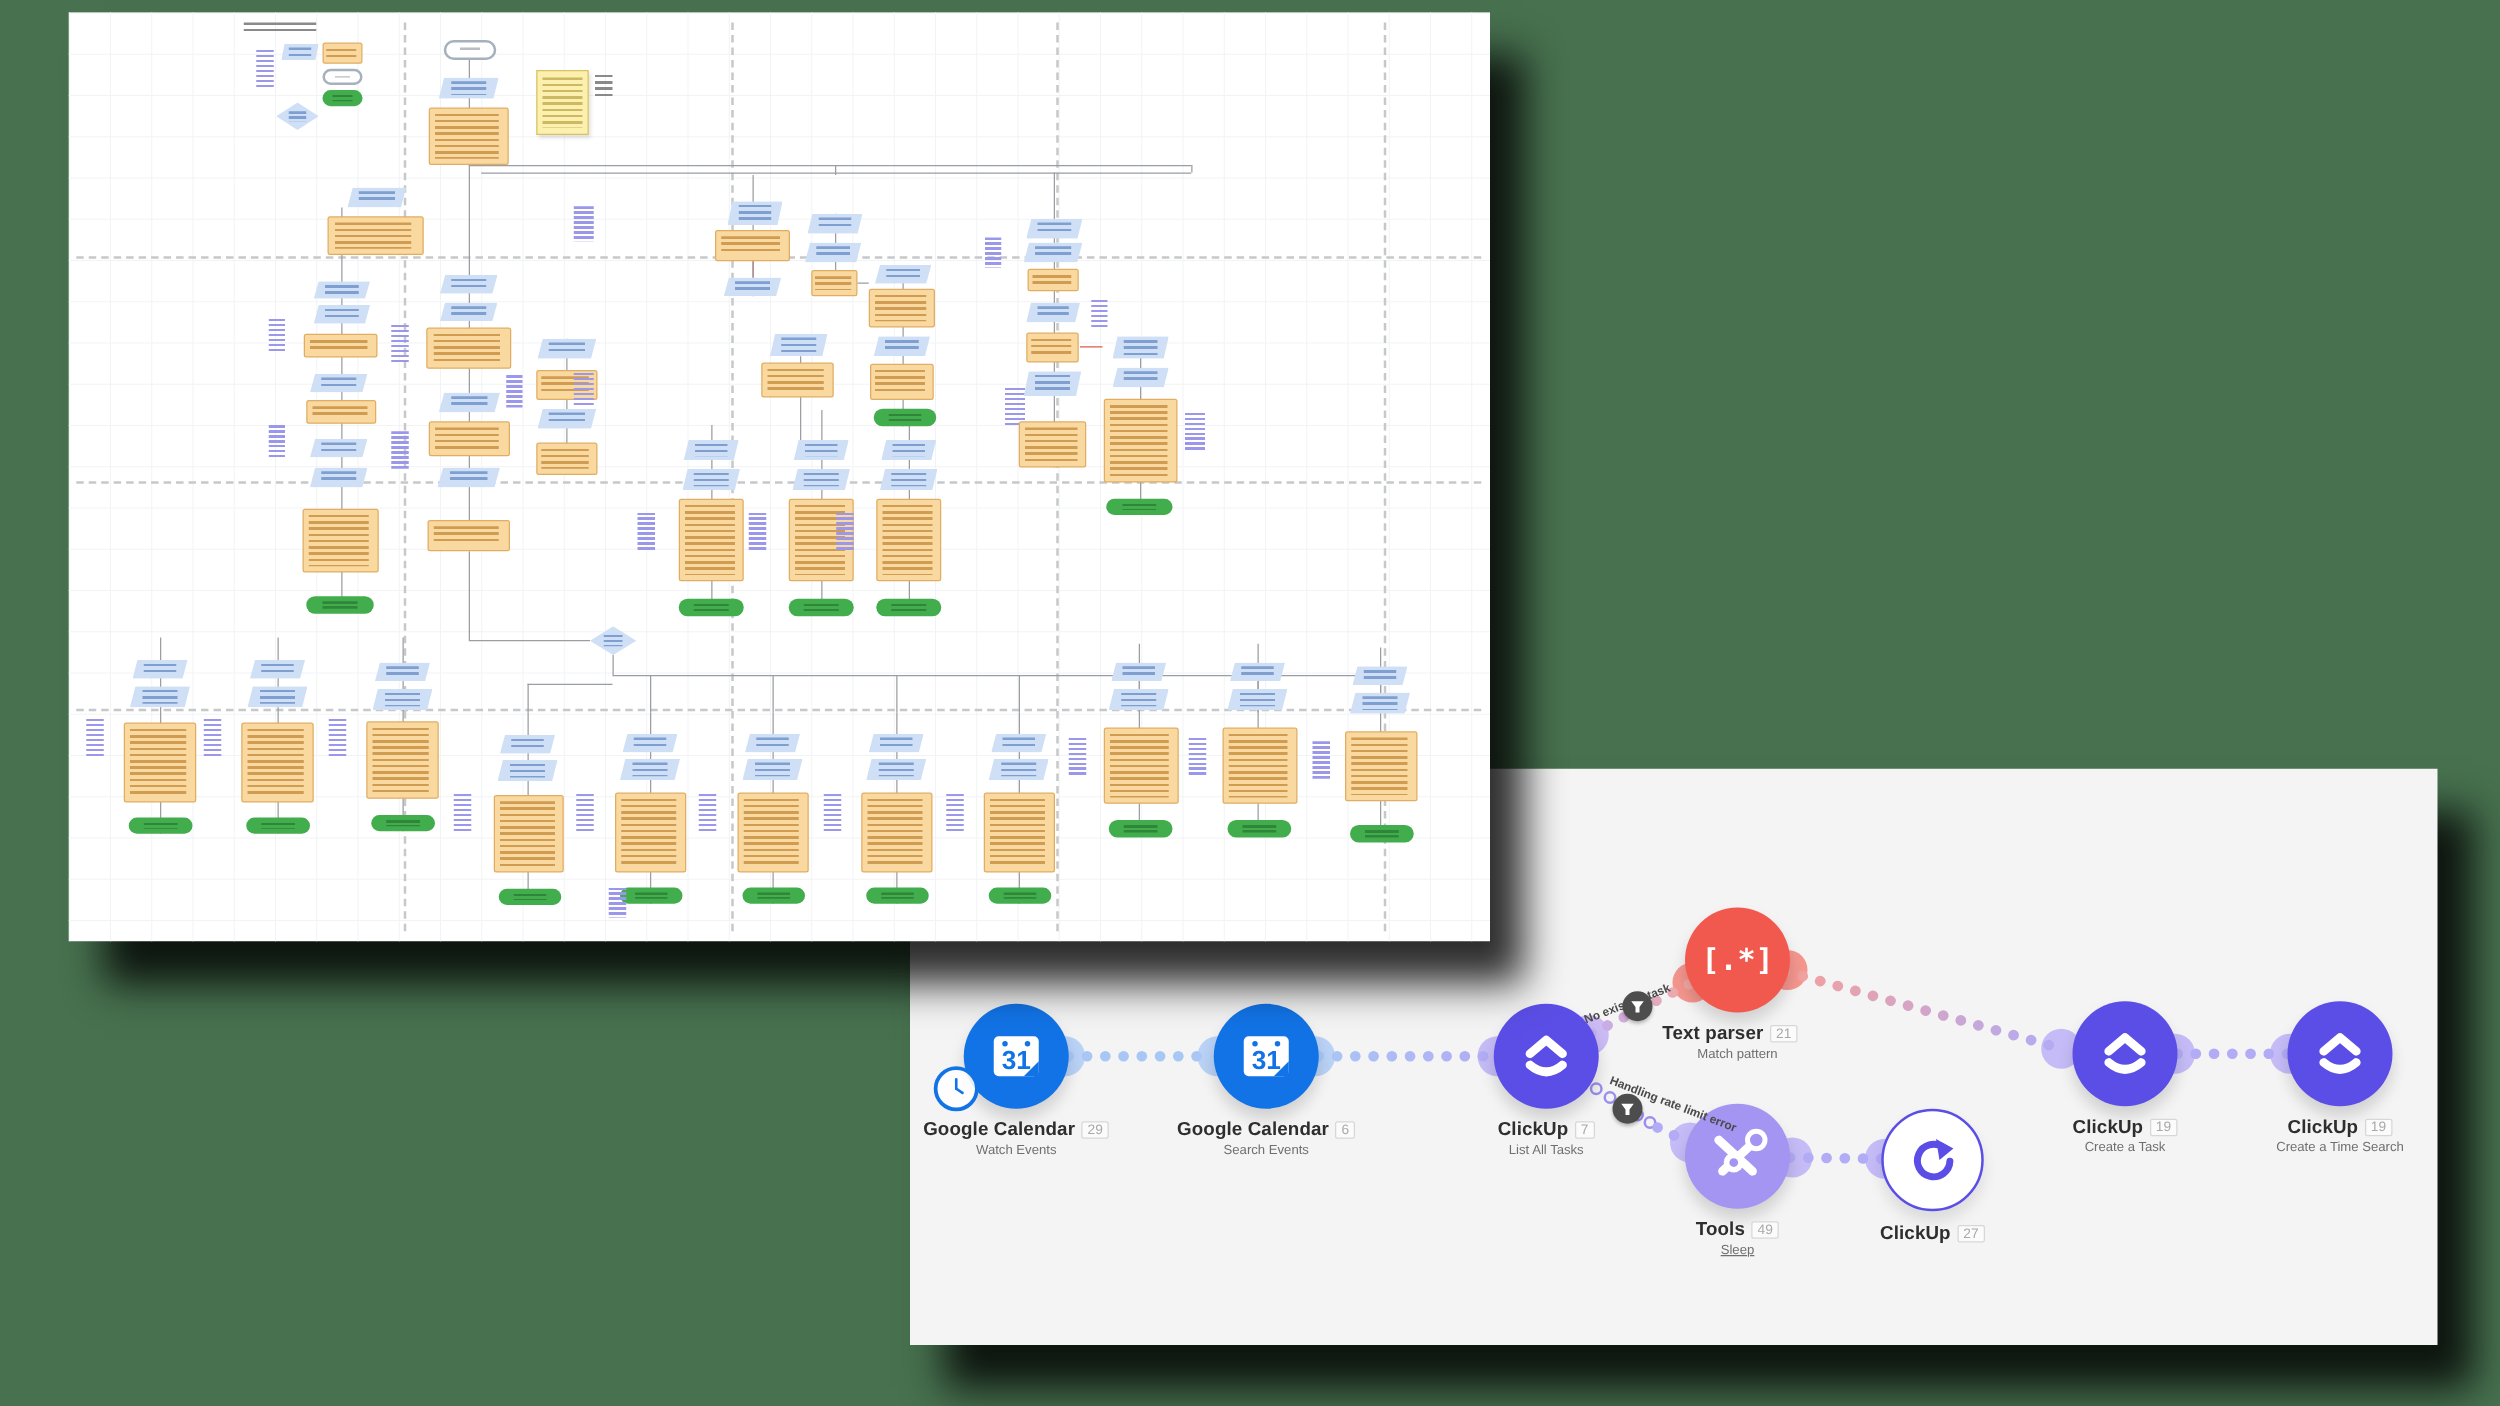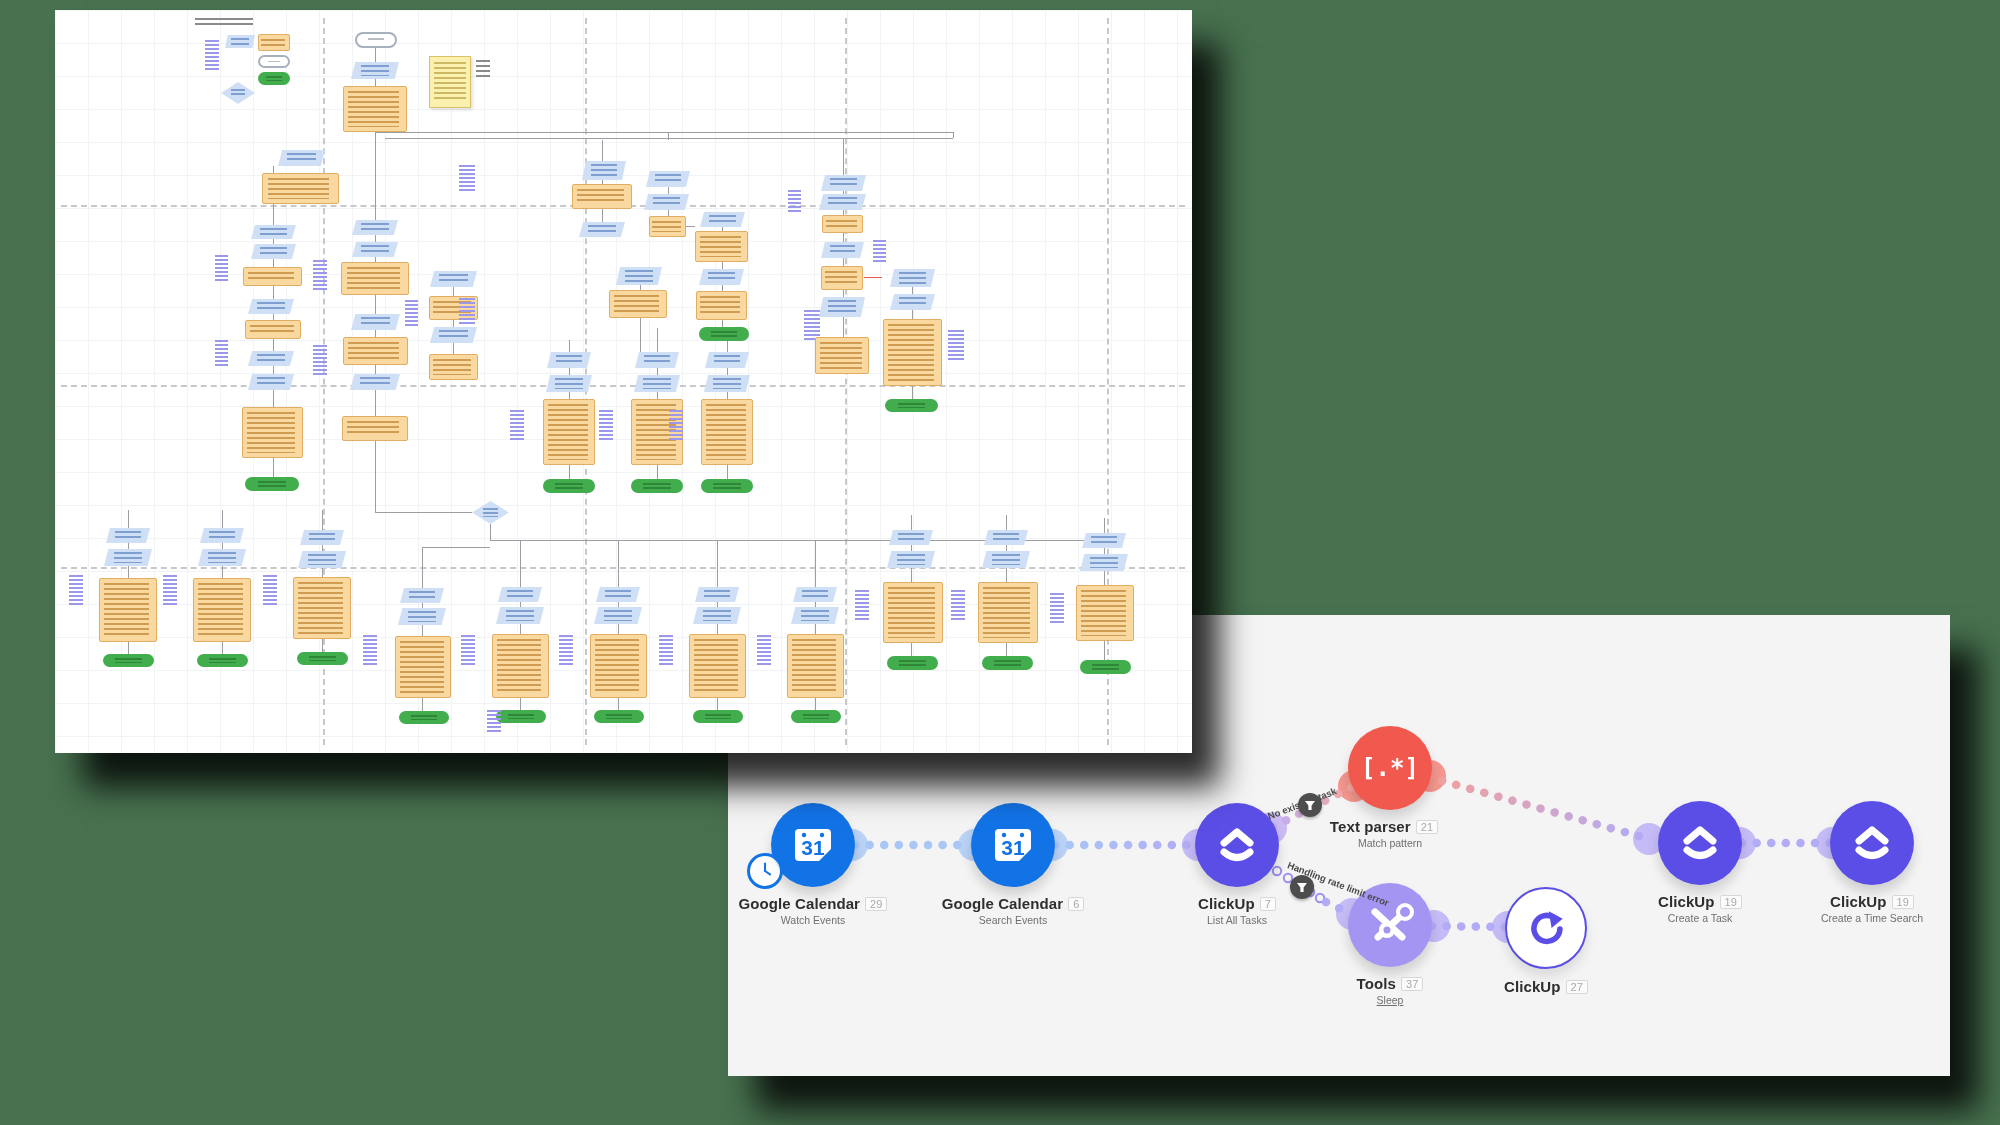--- a/index.html
+++ b/index.html
@@ -165,21 +165,21 @@
     <div class="msub" style="left: 562px; top: 222px;">Match pattern</div>
     <div class="module" style="left: 620px; top: 268px; background: rgb(164, 149, 242);">
       <svg viewBox="-42 -42 84 84">
         <line x1="-15" y1="-13" x2="12" y2="12" stroke="#fff" stroke-width="7" stroke-linecap="round"></line>
         <line x1="15" y1="-13" x2="-12" y2="12" stroke="#fff" stroke-width="7" stroke-linecap="round"></line>
         <circle cx="15" cy="-13" r="7" fill="#a495f2" stroke="#fff" stroke-width="4"></circle>
         <circle cx="-3" cy="5" r="8" fill="#fff"></circle>
         <circle cx="-3" cy="5" r="3.5" fill="#a495f2"></circle>
       </svg>
     </div>
-    <div class="mlabel" style="left: 562px; top: 360px;"><span>Tools</span><span class="mbadge">37</span></div>
+    <div class="mlabel" style="left: 562px; top: 360px;"><span>Tools</span><span class="mbadge">49</span></div>
     <div class="msub" style="left: 562px; top: 379px; text-decoration: underline;">Sleep</div>
     <div class="module outlined" style="left: 777px; top: 272px;">
       <svg viewBox="-42 -42 84 84">
         <path d="M 9 -11 A 14 14 0 1 0 15 1" fill="none" stroke="#5b4ee6" stroke-width="6" stroke-linecap="round"></path>
         <polygon points="3,-18 18,-10 6,0" fill="#5b4ee6"></polygon>
       </svg>
     </div>
     <div class="mlabel" style="left: 718px; top: 363px;"><span>ClickUp</span><span class="mbadge">27</span></div>
     <div class="module" style="left: 930px; top: 186px; background: rgb(91, 78, 230);">
       <svg viewBox="-42 -42 84 84">

